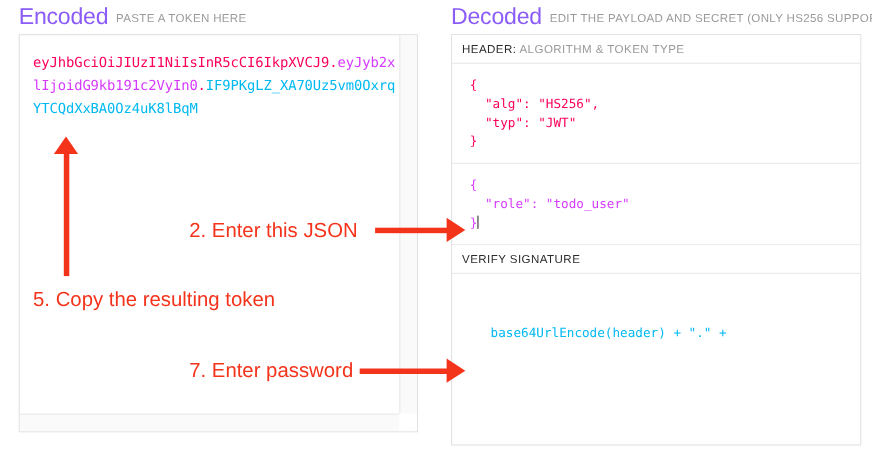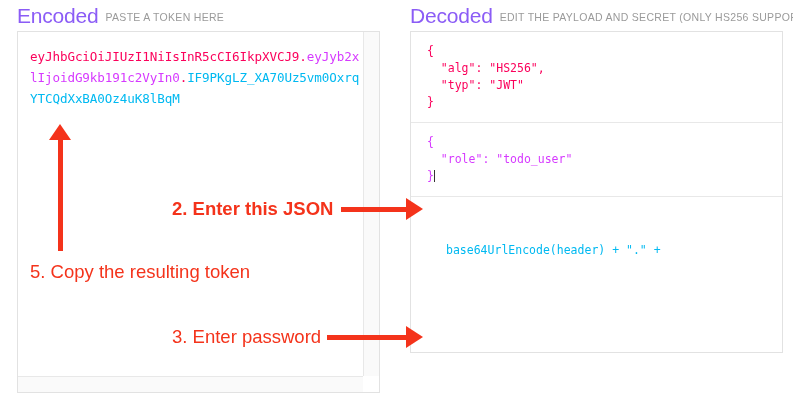--- a/index.html
+++ b/index.html
@@ -183,40 +183,47 @@
   <div id="encoded-hscroll"></div>
   <div id="encoded-corner"></div>
 </div>
 
 <div class="col-head" style="left:410px; top:4px;">
   <span class="title">Decoded</span><span class="subtitle">EDIT THE PAYLOAD AND SECRET (ONLY HS256 SUPPORTED)</span>
 </div>
 
 <div id="decoded-panel">
 
+  <div class="section-label">
+    <span>HEADER:</span>
+    <span class="dim">ALGORITHM &amp; TOKEN TYPE</span>
+  </div>
   <div class="section-body body-header">{
   "alg": "HS256",
   "typ": "JWT"
 }</div>
 
   <div class="section-body body-payload"><span>{
   "role": "todo_user"
 }</span><span class="caret"></span></div>
 
+  <div class="section-label">
+    <span>VERIFY SIGNATURE</span>
+  </div>
   <div class="section-body body-sig">
     <span class="sig-line indent1">base64UrlEncode(header) + "." +</span>
     
     
     
   </div>
 </div>
 
 <div class="anno-line-v" style="left:58px; top:139px; height:112px;"></div>
 <div class="anno-head-up" style="left:49px; top:124px;"></div>
 <div class="anno-text" style="left:30px; top:261px;">5. Copy the resulting token</div>
 
-<div class="anno-text" style="left:172px; top:198px;font-weight:bold;">2. Enter this JSON</div>
+<div class="anno-text" style="left:172px; top:198px;">2. Enter this JSON</div>
 <div class="anno-line-h" style="left:341px; top:207px; width:68px;"></div>
 <div class="anno-head-right" style="left:406px; top:198px;"></div>
 
-<div class="anno-text" style="left:172px; top:326px;">3. Enter password</div>
+<div class="anno-text" style="left:172px; top:326px;">7. Enter password</div>
 <div class="anno-line-h" style="left:327px; top:335px; width:82px;"></div>
 <div class="anno-head-right" style="left:406px; top:326px;"></div>
 
 </body></html>

